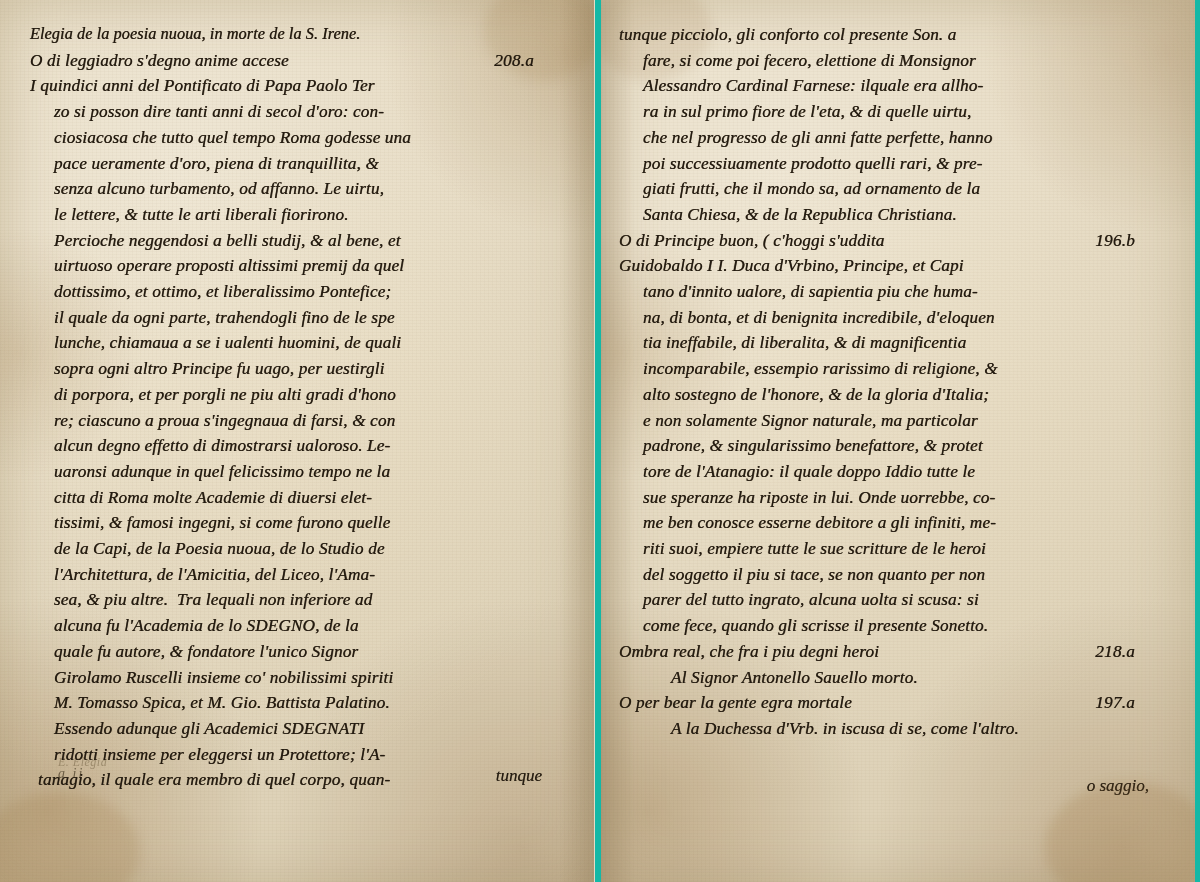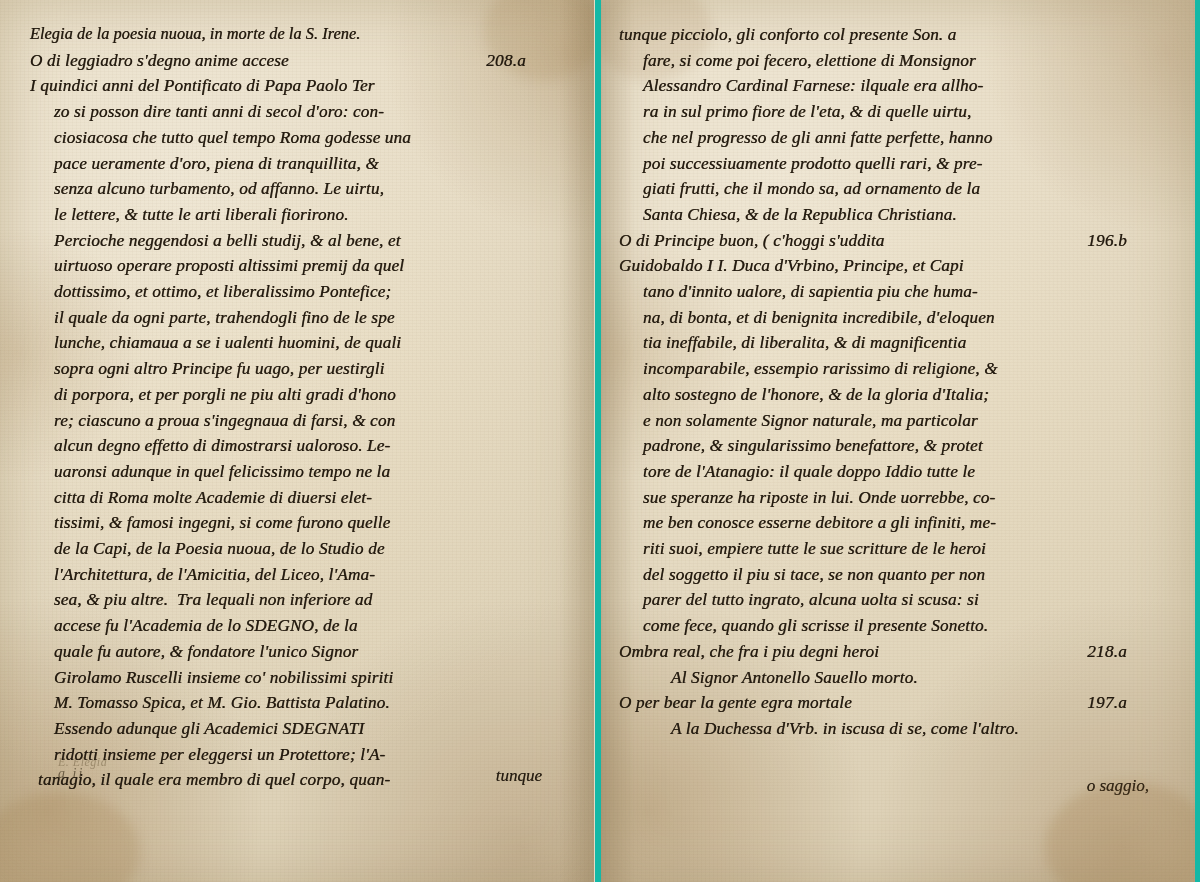--- a/index.html
+++ b/index.html
@@ -87,21 +87,21 @@
     margin-left: -24px;
   }
   .line.hang2 {
     margin-left: -16px;
   }
   .line.indent {
     margin-left: 28px;
   }
   .line .ref {
     position: absolute;
-    right: 16px;
+    right: 8px;
     letter-spacing: 0.2px;
   }
   .line.heading {
     font-size: 16.2px;
     letter-spacing: 0.1px;
   }
   .catchword {
     position: absolute;
     font-family: "Liberation Serif", serif;
     font-style: italic;
@@ -181,21 +181,21 @@
       <div class="line"><span>sopra ogni altro Principe fu uago, per uestirgli</span></div>
       <div class="line"><span>di porpora, et per porgli ne piu alti gradi d'hono</span></div>
       <div class="line"><span>re; ciascuno a proua s'ingegnaua di farsi, &amp; con</span></div>
       <div class="line"><span>alcun degno effetto di dimostrarsi ualoroso. Le-</span></div>
       <div class="line"><span>uaronsi adunque in quel felicissimo tempo ne la</span></div>
       <div class="line"><span>citta di Roma molte Academie di diuersi elet-</span></div>
       <div class="line"><span>tissimi, &amp; famosi ingegni, si come furono quelle</span></div>
       <div class="line"><span>de la Capi, de la Poesia nuoua, de lo Studio de</span></div>
       <div class="line"><span>l'Architettura, de l'Amicitia, del Liceo, l'Ama-</span></div>
       <div class="line"><span>sea, &amp; piu altre.  Tra lequali non inferiore ad</span></div>
-      <div class="line"><span>accese fu l'Academia de lo SDEGNO, de la</span></div>
+      <div class="line"><span>alcuna fu l'Academia de lo SDEGNO, de la</span></div>
       <div class="line"><span>quale fu autore, &amp; fondatore l'unico Signor</span></div>
       <div class="line"><span>Girolamo Ruscelli insieme co' nobilissimi spiriti</span></div>
       <div class="line"><span>M. Tomasso Spica, et M. Gio. Battista Palatino.</span></div>
       <div class="line"><span>Essendo adunque gli Academici SDEGNATI</span></div>
       <div class="line"><span>ridotti insieme per eleggersi un Protettore; l'A-</span></div>
       <div class="line hang2"><span>tanagio, il quale era membro di quel corpo, quan-</span></div>
     </div>
 
     <div class="catchword cw-left">tunque</div>
     <div class="signature">a  ii</div>

